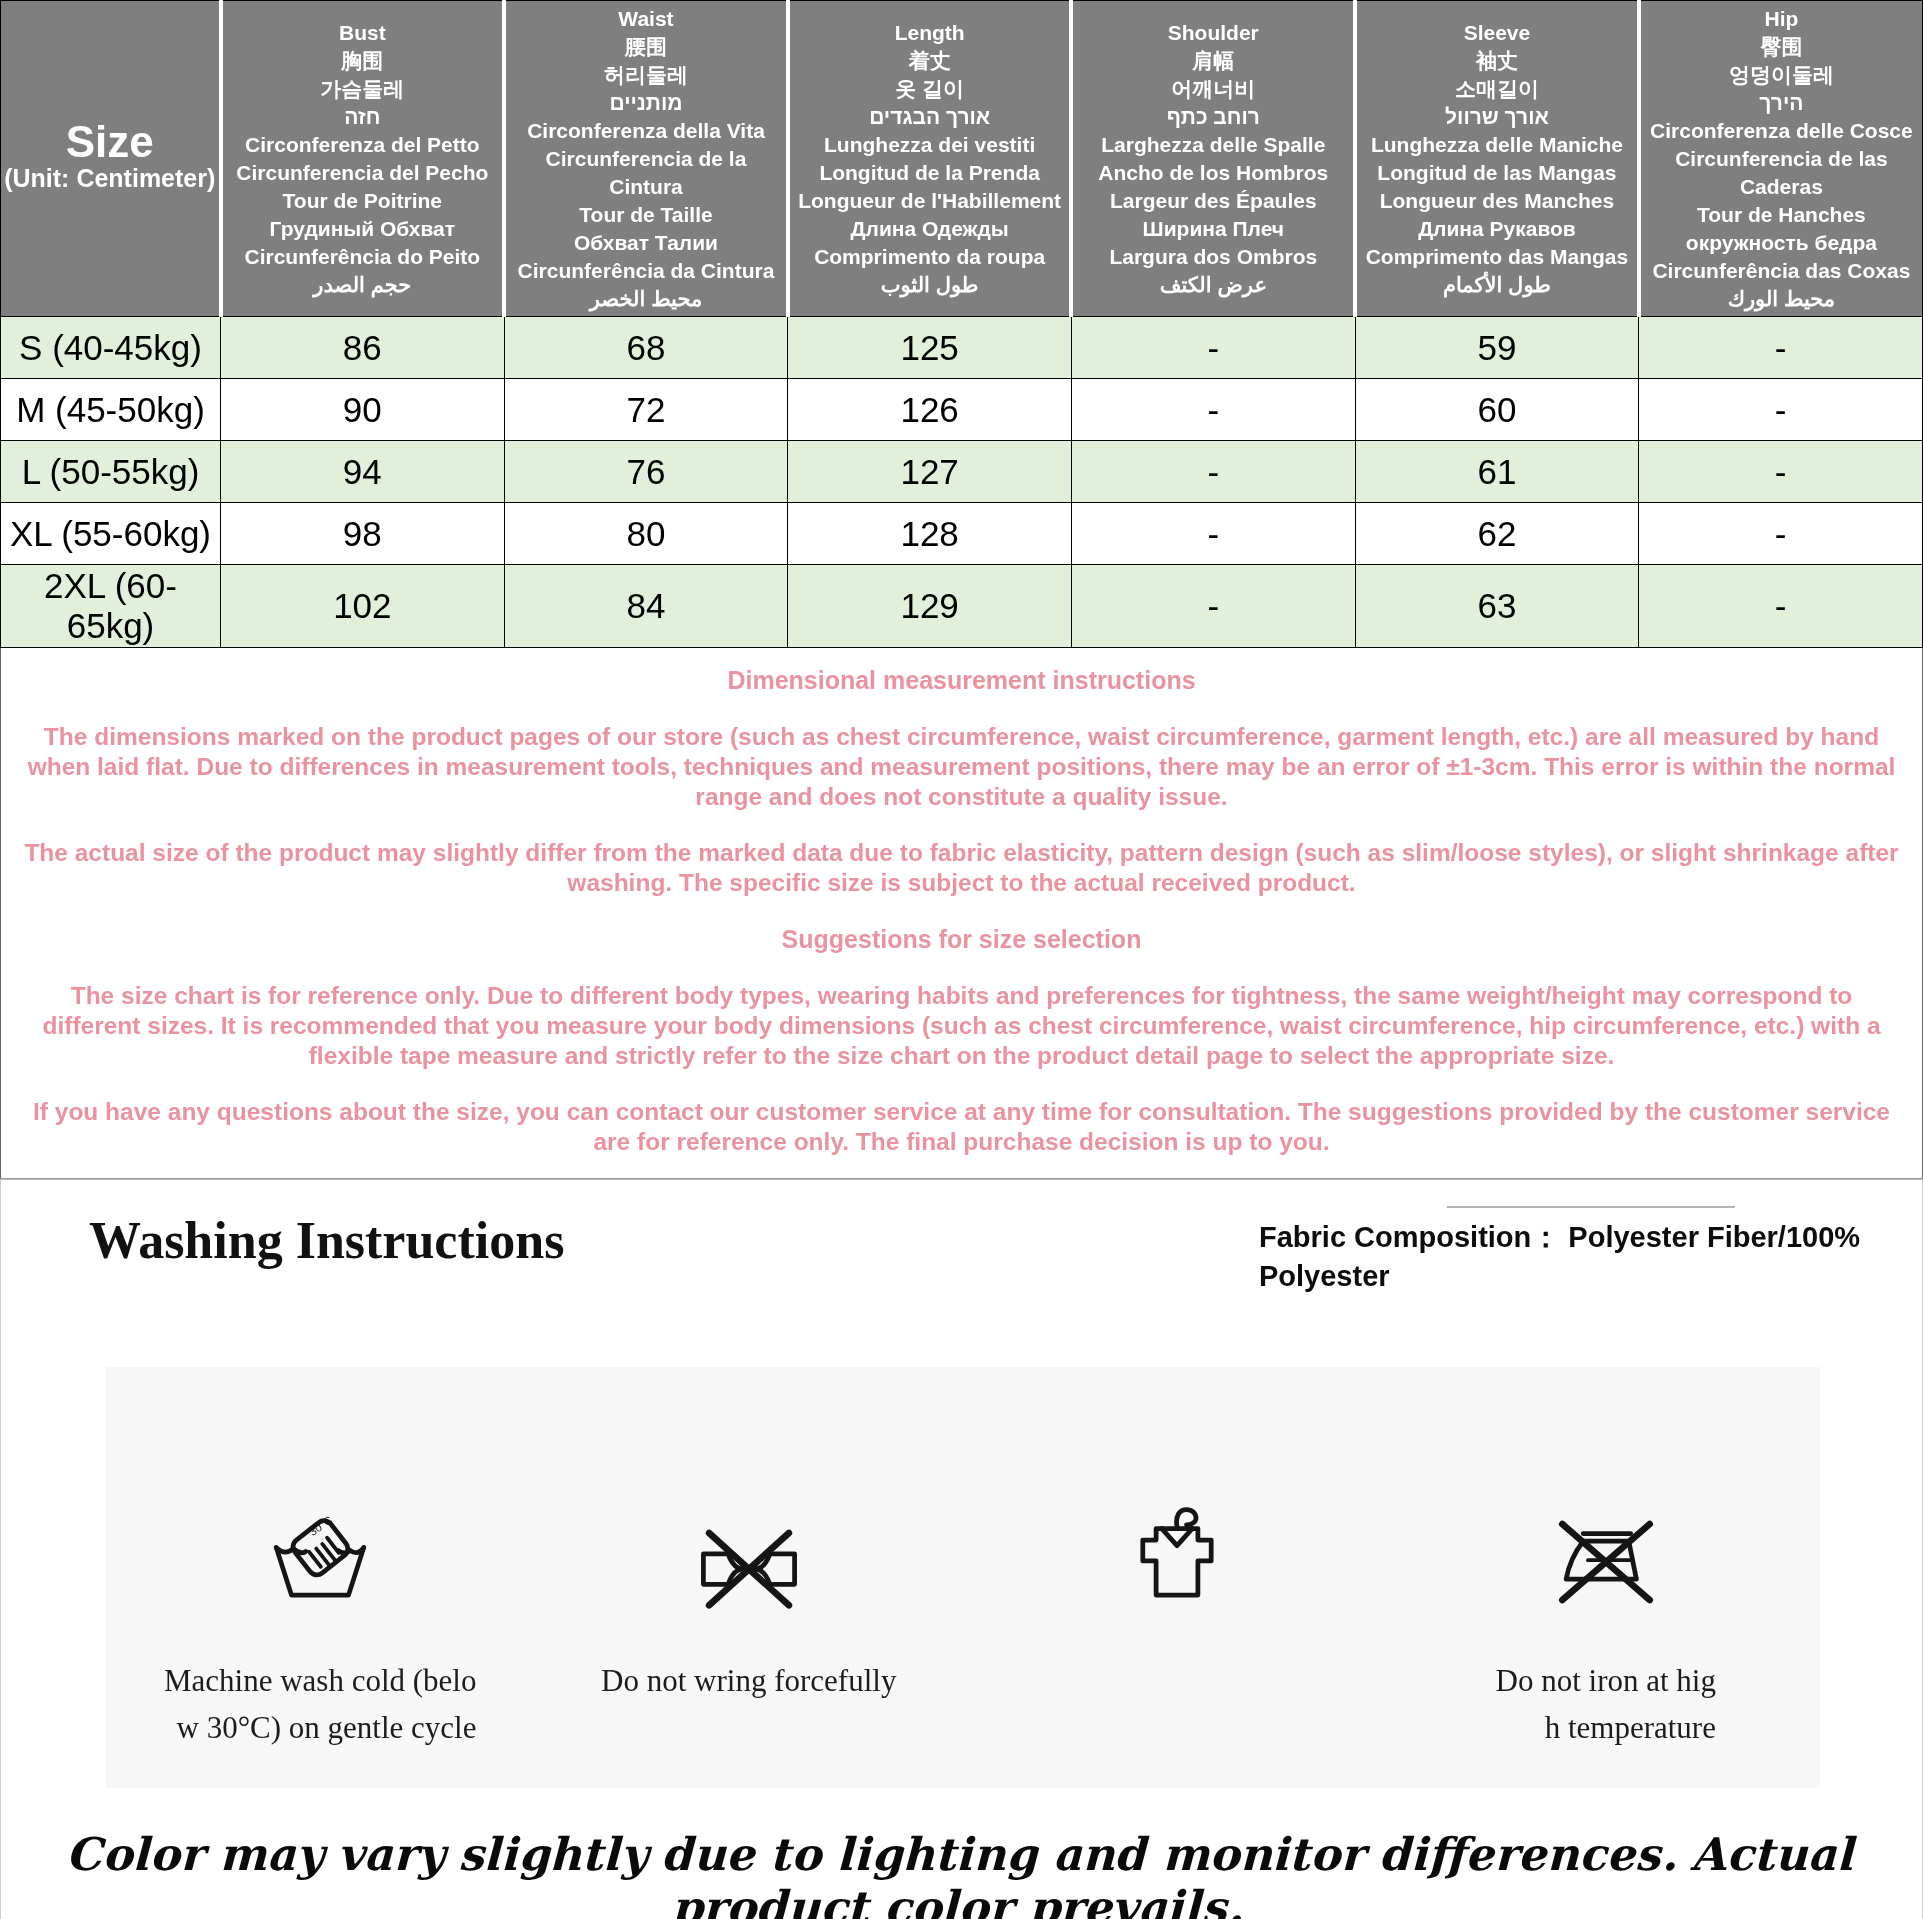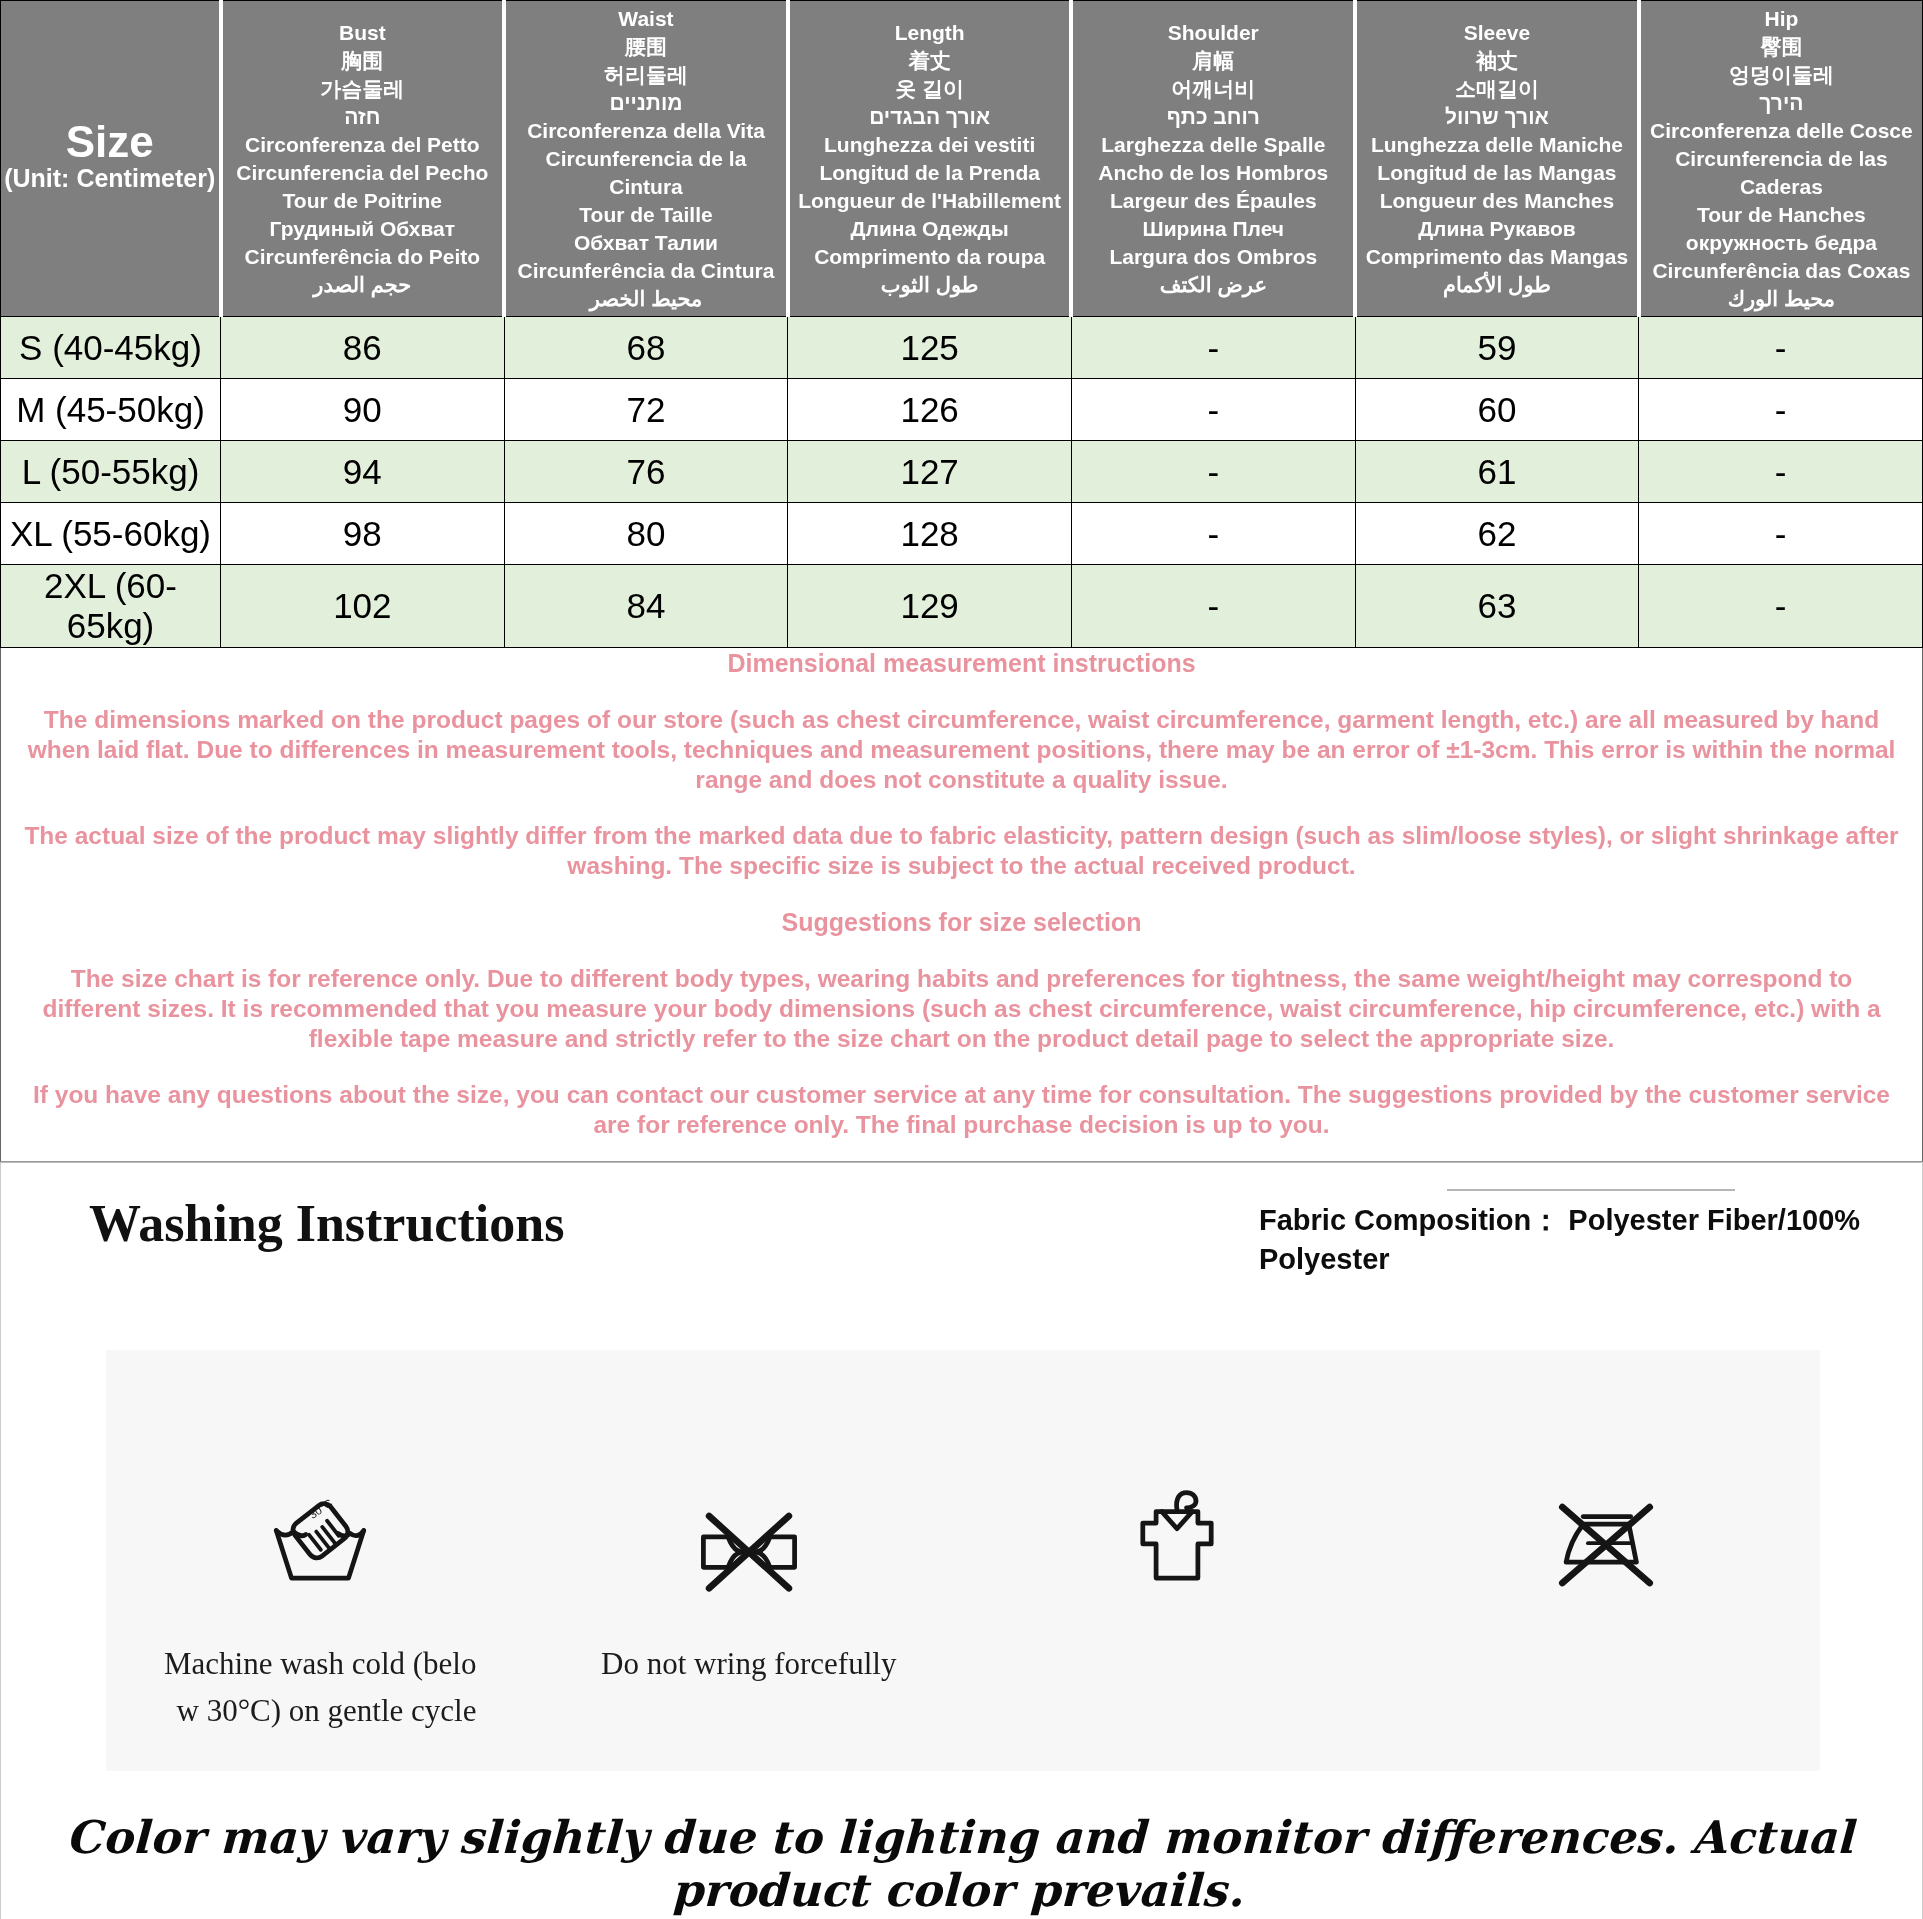--- a/index.html
+++ b/index.html
@@ -33,21 +33,21 @@
     border:1.7px solid var(--border-black,#000);
     text-align:center;vertical-align:middle;
     font-size:35px;color:#000;background:var(--row-white,#fff);
   }
   tr.green td{background:var(--row-green,#e2efda);}
 
   
   .notes{
     box-sizing:border-box;
     border-left:0.9px solid #666;border-right:0.9px solid #666;border-bottom:0.9px solid #999;
-    padding:0 21px 21px;text-align:center;background:#fff;
+    padding:17px 21px 21px;text-align:center;background:#fff;
   }
   .note-title,.note-p{color:var(--note-pink,#e9939f);font-weight:700;}
   .note-title{font-size:25px;line-height:31px;margin:26px 0 0;}
   .note-title.first{margin-top:0;}
   .note-p{font-size:24.5px;line-height:30px;margin:26px auto 0;max-width:1878px;}
 
   
   .washing{
     position:relative;height:779px;box-sizing:border-box;background:#fff;
     border:0.9px solid #ccc;border-top:1.7px solid #bbb;
@@ -292,20 +292,24 @@
 
       <div class="care-item">
         <div class="icon-slot">
           <svg width="114" height="114" viewBox="0 0 120 120" style="margin-top:5.2px">
             <path d="M36 36 H84 L92 76 H18 Q22 54 36 36 Z"></path>
             <path d="M36 36 H86" transform="translate(0 -8)"></path>
             <path d="M41 56 H88" stroke-width="4"></path>
             <path d="M14 18 L106 98 M106 18 L14 98" stroke-width="7"></path>
           </svg>
         </div>
+        <div class="caption">
+          <div>Do not iron at hig</div>
+          <div>h temperature</div>
+        </div>
       </div>
 
     </div>
 
     <p class="footer-note">Color may vary slightly due to lighting and monitor differences. Actual product color prevails.</p>
   </section>
 
 </div>
 
 

